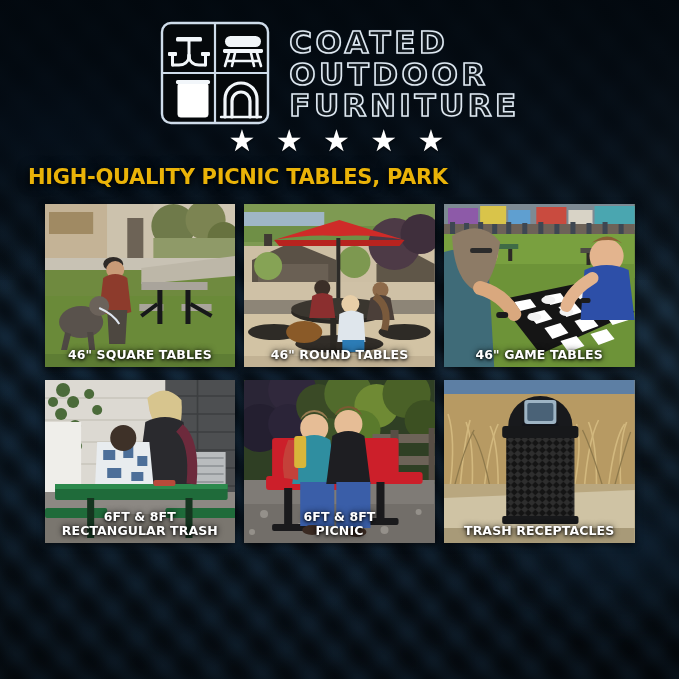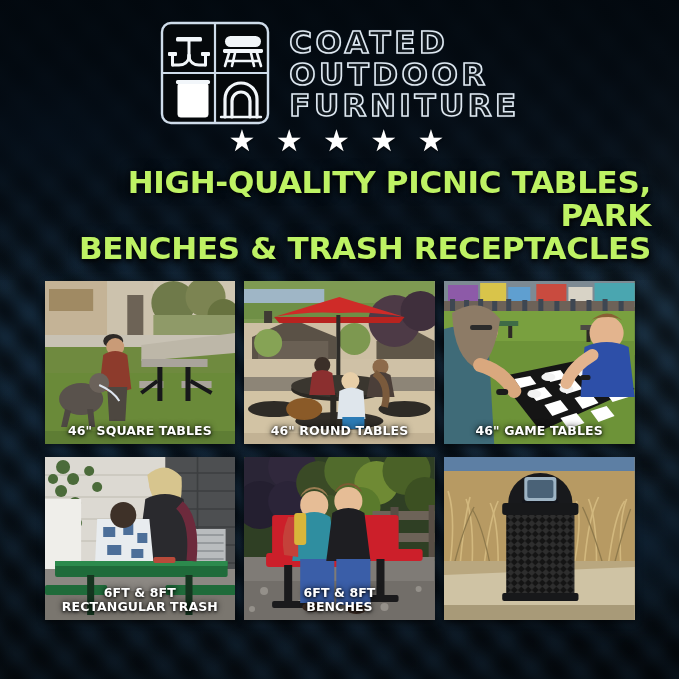--- a/index.html
+++ b/index.html
@@ -131,25 +131,25 @@
     letter-spacing: 6px;
     font-size: 30px;
     line-height: 1;
     color: #ffffff;
     text-shadow: 0 1px 2px rgba(0,0,0,0.8);
     height: 36px;
   }
 
   
   .headline {
-    text-align: right;
-    color: #bef264;
+    text-align: left;
+    color: #eab308;
     font-family: "DejaVu Sans", sans-serif;
     font-weight: bold;
-    font-size: 31px;
+    font-size: 21px;
     line-height: 1.06;
     letter-spacing: -0.3px;
     padding: 4px 28px 0 28px;
     text-shadow: 0 2px 4px rgba(0,0,0,0.85), 0 0 12px rgba(0,0,0,0.6);
   }
 
   
   .tile-grid {
     margin: 16px auto 0 auto;
     width: 590px;
@@ -249,21 +249,20 @@
         <div class="brand-line l1">COATED</div>
         <div class="brand-line l2">OUTDOOR</div>
         <div class="brand-line l3">FURNITURE</div>
       </div>
     </div>
 
     <div class="stars">★ ★ ★ ★ ★</div>
 
     <div class="headline">
       <div>HIGH-QUALITY PICNIC TABLES, PARK</div>
-      <div>BENCHES &amp; TRASH RECEPTACLES</div>
     </div>
 
     <div class="tile-grid">
 
       <div class="tile">
         <div class="tile-photo">
           <svg viewBox="0 0 190 163" preserveAspectRatio="none" xmlns="http://www.w3.org/2000/svg">
             <rect width="190" height="163" fill="#b7b2a4"></rect>
             <rect x="0" y="0" width="190" height="60" fill="#cfc6b2"></rect>
             <rect x="0" y="0" width="62" height="58" fill="#c4b396"></rect>
@@ -563,21 +562,21 @@
             <circle cx="104" cy="44" r="14" fill="#e6bd96"></circle>
             <path d="M90 36 q14 -16 28 0 q-4 -10 -14 -10 q-10 0 -14 10 Z" fill="#7b5a32"></path>
             <path d="M88 56 q16 -10 32 0 l6 48 l-44 0 Z" fill="#1e1e22"></path>
             <rect x="92" y="102" width="34" height="46" fill="#3a5ea8"></rect>
             <ellipse cx="68" cy="150" rx="10" ry="5" fill="#3a2a22"></ellipse>
             <ellipse cx="112" cy="152" rx="10" ry="5" fill="#3a2a22"></ellipse>
           </svg>
         </div>
         <div class="tile-caption">
           <span class="cap-line">6FT &amp; 8FT</span>
-          <span class="cap-line">BENCHES</span>
+          <span class="cap-line">PICNIC</span>
         </div>
       </div>
 
       <div class="tile">
         <div class="tile-photo">
           <svg viewBox="0 0 190 163" preserveAspectRatio="none" xmlns="http://www.w3.org/2000/svg">
             <defs>
               <pattern id="mesh6" width="7" height="7" patternUnits="userSpaceOnUse">
                 <rect width="7" height="7" fill="#141414"></rect>
                 <path d="M3.5 0 L7 3.5 L3.5 7 L0 3.5 Z" fill="#2e2e2e"></path>
@@ -614,18 +613,19 @@
             <rect x="58" y="46" width="76" height="12" rx="3" fill="#17181a"></rect>
 
             <path d="M64 46 A32 30 0 0 1 128 46 Z" fill="#18191c"></path>
             <path d="M78 44 A20 22 0 0 1 114 44 L114 46 L78 46 Z" fill="#12141a"></path>
             <rect x="80" y="20" width="32" height="24" rx="3" fill="#9eb4c4"></rect>
             <rect x="83" y="23" width="26" height="18" rx="2" fill="#4a6277"></rect>
             <rect x="58" y="136" width="76" height="8" rx="2" fill="#17181a"></rect>
           </svg>
         </div>
         <div class="tile-caption">
+          <span class="cap-line">TRASH RECEPTACLES</span>
         </div>
       </div>
 
     </div>
   </div>
 </div>
 
 </body></html>

